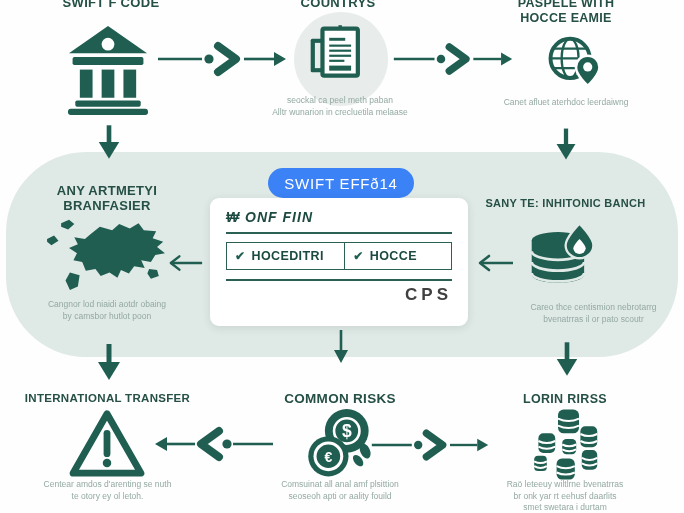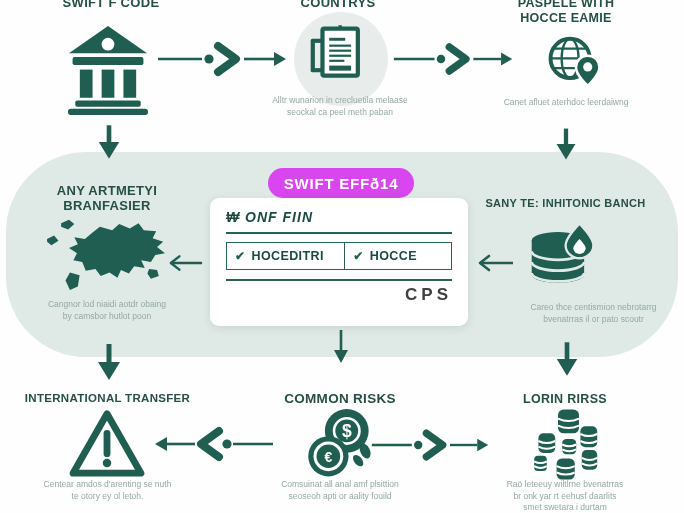--- a/index.html
+++ b/index.html
@@ -3,22 +3,22 @@
 <meta charset="utf-8">
 <style>
   html,body{margin:0;padding:0;background:#fff;}
   .stage{position:relative;width:684px;height:513px;background:#fdfefd;overflow:hidden;
          font-family:"Liberation Sans",sans-serif;color:#265046;}
   .abs{position:absolute;}
   .band{position:absolute;left:6px;top:152px;width:672px;height:205px;
         background:#dfe9e6;border-radius:80px;}
   .hdr{position:absolute;font-weight:bold;color:#265046;text-align:center;letter-spacing:.3px;}
   .cap{position:absolute;color:#94a9a3;font-size:8.5px;line-height:11.5px;text-align:center;}
-  .badge{position:absolute;left:268px;top:168px;width:146px;height:30px;background:#d946ef;
-         color:#fff;font-weight:bold;font-size:15px;letter-spacing:.8px;border-radius:16px;
+  .badge{position:absolute;left:268px;top:168px;width:146px;height:30px;background:#3b82f6;
+         color:#fff;font-weight:normal;font-size:15px;letter-spacing:.8px;border-radius:16px;
          display:flex;align-items:center;justify-content:center;}
   .circlebg{position:absolute;background:#e8edeb;border-radius:50%;}
   .card{position:absolute;left:210px;top:198px;width:258px;height:128px;background:#fff;
         border-radius:9px;box-shadow:0 2px 8px rgba(40,70,60,.12);box-sizing:border-box;
         padding:11px 16px 0;}
   .form-header{font-weight:bold;color:#1c4a40;font-size:14px;letter-spacing:1px;font-style:italic;}
   .rule{border:none;border-top:2px solid #2a6154;margin:7px 0 8px;}
   .rule2{border:none;border-top:2px solid #2a6154;margin:9px 0 4px;}
   .optbox{display:flex;border:1.6px solid #2a6154;}
   .opt{flex:1.13;display:flex;align-items:center;gap:6px;padding:6px 8px;font-weight:bold;
@@ -75,22 +75,22 @@
       <rect x="24" y="15" width="19" height="3.5"></rect>
       <rect x="24" y="23" width="26" height="2.6"></rect>
       <rect x="24" y="29" width="26" height="2.6"></rect>
       <rect x="24" y="35" width="26" height="2.6"></rect>
       <rect x="24" y="41" width="18" height="2.6"></rect>
       <rect x="24" y="48" width="26" height="6"></rect>
     </svg>
   </div>
 
   <div class="cap" style="left:240px;top:95px;width:200px;">
+    <div>seockal ca peel meth paban</div>
     <div>Alltr wunarion in crecluetila melaase</div>
-    <div>seockal ca peel meth paban</div>
   </div>
 
   <div class="abs" style="left:392px;top:41px;">
     <svg width="122" height="36" viewBox="0 0 132 36">
       <g stroke="#1f5e50" fill="#1f5e50">
         <line x1="2" y1="18" x2="46" y2="18" stroke-width="2.6"></line>
         <circle cx="53" cy="18" r="4.6" stroke="none"></circle>
         <path d="M62 5 L80 18 L62 31" fill="none" stroke-width="8" stroke-linecap="round" stroke-linejoin="round"></path>
         <line x1="88" y1="18" x2="118" y2="18" stroke-width="2.6"></line>
         <path d="M130 18 L118 11 V25 Z" stroke="none"></path>

